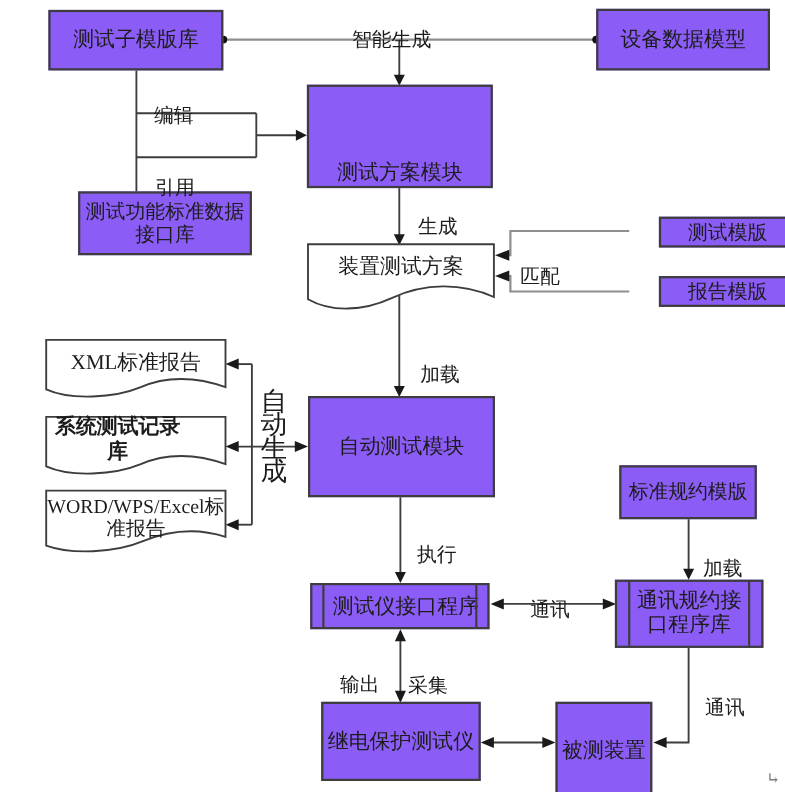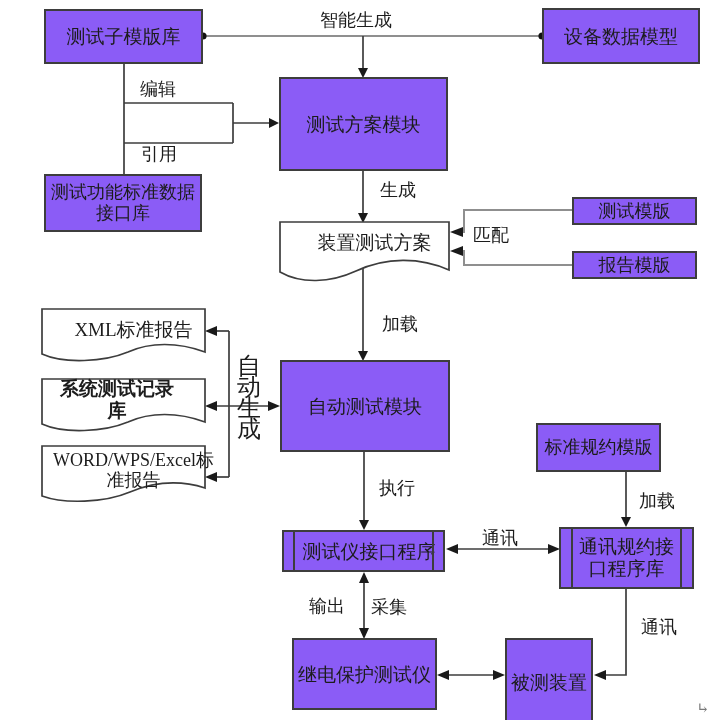--- a/index.html
+++ b/index.html
@@ -14,34 +14,34 @@
   .ah{fill:#1a1a1a;stroke:none;}
   .dot{fill:#111;stroke:none;}
   .doc{fill:#ffffff;stroke:#3d3d3d;stroke-width:1.7;}
   .box{
     position:absolute;border:2px solid #3d3d3d;background:#8b5cf6;
     display:flex;align-items:center;justify-content:center;
     text-align:center;font-size:19px;line-height:23px;box-sizing:border-box;
   }
   .doctext{
     position:absolute;display:flex;align-items:center;justify-content:center;
-    text-align:center;font-size:19px;line-height:22px;box-sizing:border-box;margin-left:10px;
+    text-align:center;font-size:19px;line-height:22px;box-sizing:border-box;
   }
   .bar{position:absolute;top:0;bottom:0;width:0;border-left:2px solid #3d3d3d;}
   .bar-l{left:9px;} .bar-r{right:9px;}
   .lbl{
     position:absolute;transform:translate(-50%,-50%);
-    font-size:18px;white-space:nowrap;line-height:20px;
+    font-size:18px;white-space:nowrap;line-height:20px;margin-top:16px;
   }
   .vlbl{
     position:absolute;width:22px;font-size:24px;line-height:21px;
     word-break:break-all;text-align:center;white-space:normal;
   }
   .pmark{position:absolute;color:#7a7a7a;font-size:15px;transform:translate(-50%,-50%) scaleX(-1);}
-  .smalltxt{font-size:18px;line-height:21px;}
+  .smalltxt{font-size:18px;line-height:21px;margin-left:27px;}
 </style>
 </head>
 <body>
 
 <div id="canvas">
 
   <svg id="wires" viewBox="0 0 714 720" xmlns="http://www.w3.org/2000/svg">
 
     <line class="g" x1="203" y1="36" x2="542" y2="36"></line>
     <circle class="dot" cx="203" cy="36" r="3.6"></circle>
@@ -106,21 +106,21 @@
   </svg>
 
   <div class="box" style="left:44px;top:9px;width:159px;height:55px;">
     <span>测试子模版库</span>
   </div>
 
   <div class="box" style="left:542px;top:8px;width:158px;height:56px;">
     <span>设备数据模型</span>
   </div>
 
-  <div class="box" style="left:279px;top:77px;width:169px;height:94px;">
+  <div class="box" style="left:279px;top:77px;width:169px;height:94px;align-items:flex-end;">
     <span>测试方案模块</span>
   </div>
 
   <div class="box smalltxt" style="left:44px;top:174px;width:158px;height:58px;flex-direction:column;">
     <span>测试功能标准数据</span>
     <span>接口库</span>
   </div>
 
   <div class="box smalltxt" style="left:572px;top:197px;width:125px;height:28px;">
     <span>测试模版</span>

